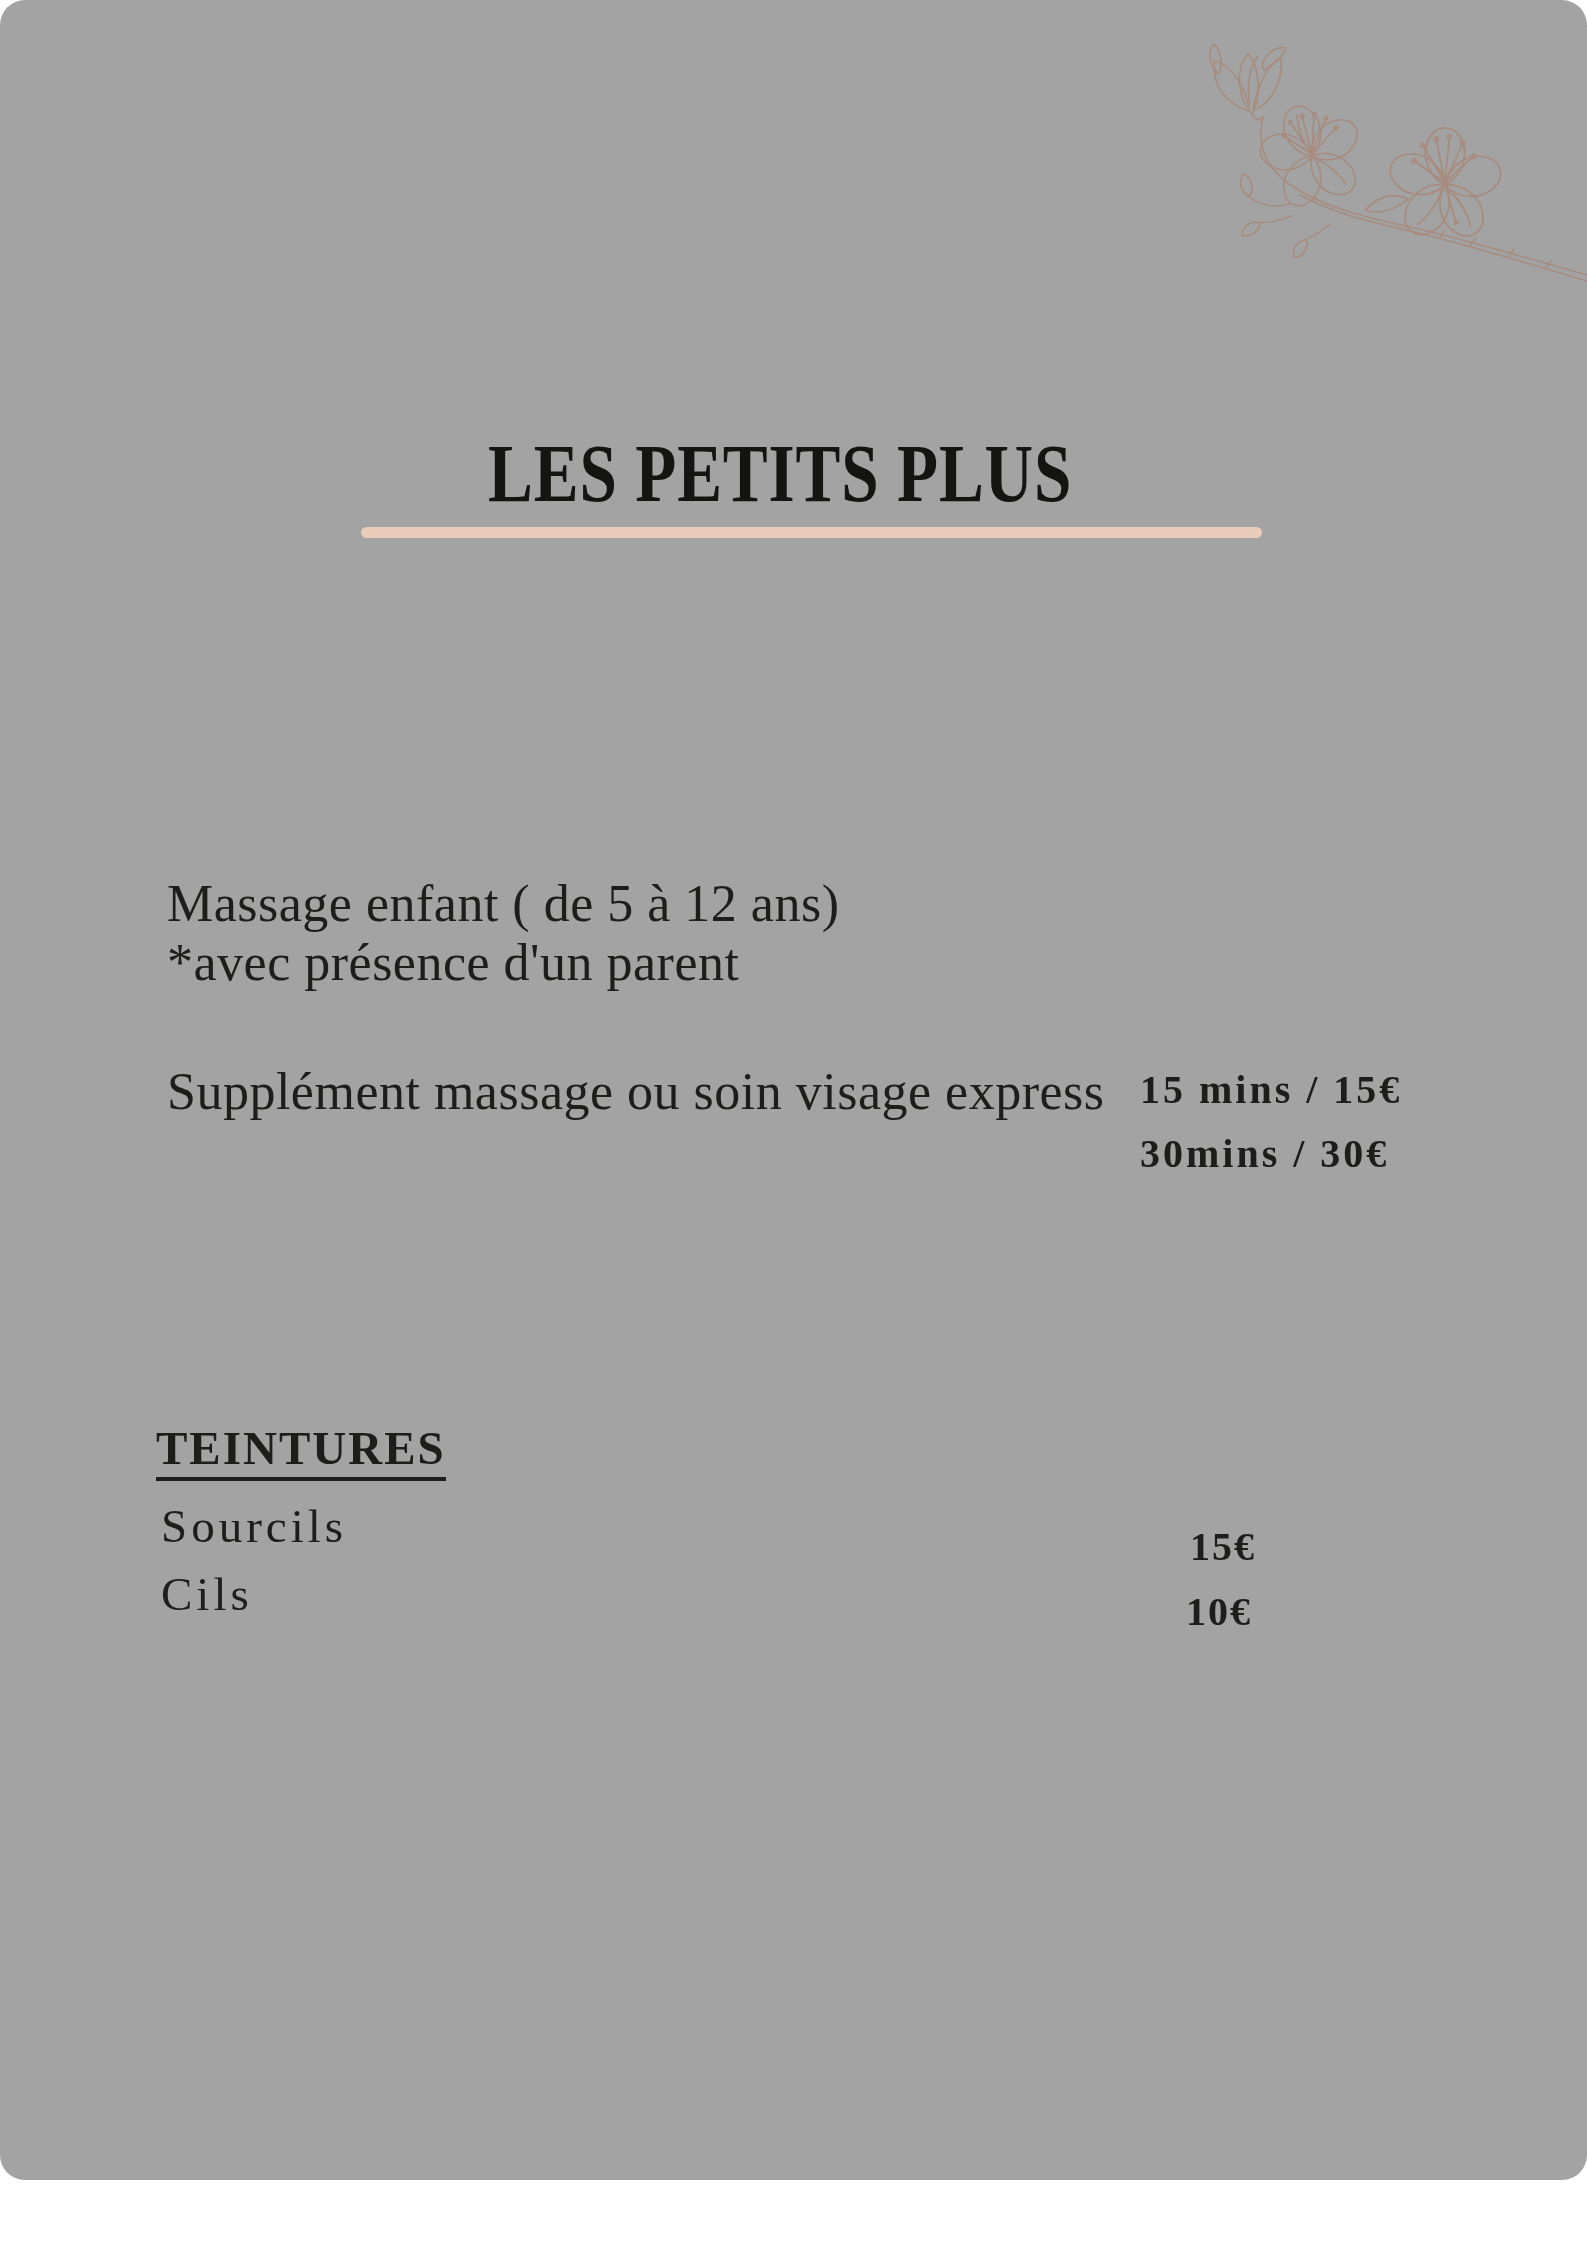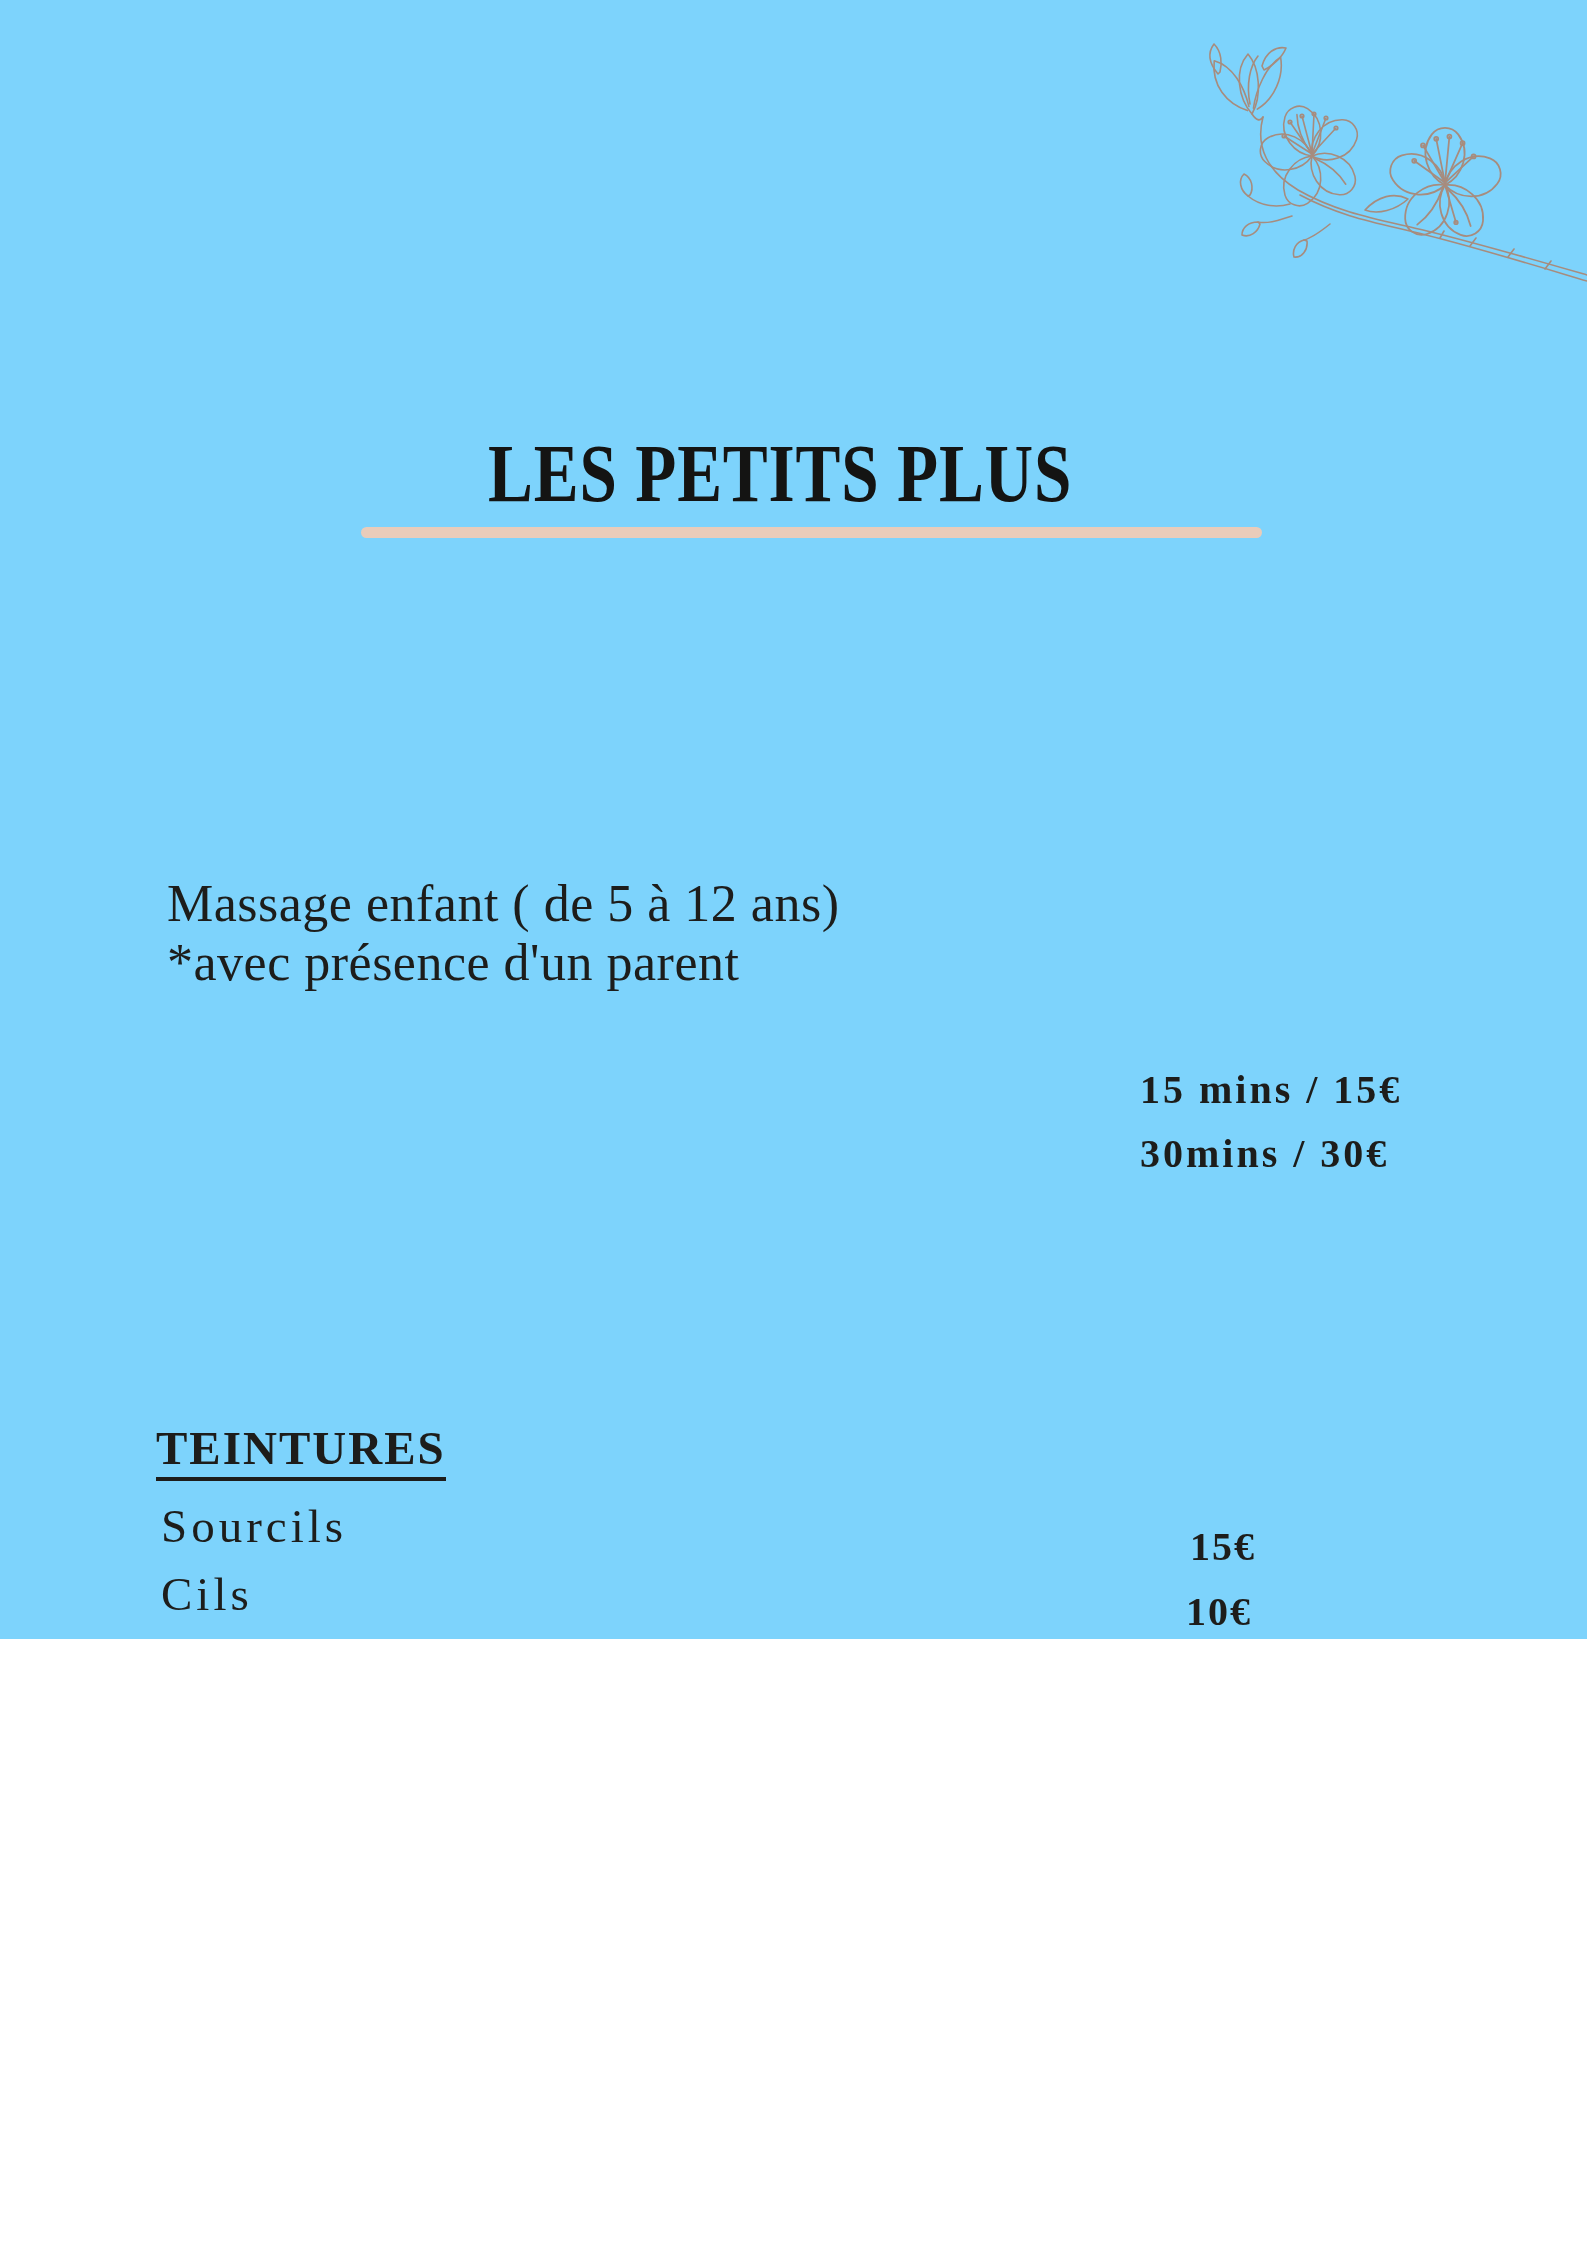--- a/index.html
+++ b/index.html
@@ -1,24 +1,25 @@
 <!DOCTYPE html>
 <html><head>
 <meta charset="utf-8">
 <style>
   * { margin: 0; padding: 0; box-sizing: border-box; }
   html, body { background: #ffffff; }
   .page {
     position: relative;
     width: 1587px;
-    height: 1639px;
-    background: #7dd3fc;
+    height: 2180px;
+    background: #a3a3a3;
     overflow: hidden;
     font-family: "Liberation Serif", "DejaVu Serif", serif;
     color: #1d1d1b;
+    border-radius: 25px;
   }
 
   
   .flower {
     position: absolute;
     left: 1140px;
     top: 22px;
     width: 447px;
     height: 270px;
   }
@@ -208,20 +209,23 @@
   </svg>
 
   <h1 class="title"><span class="title-inner">LES PETITS PLUS</span></h1>
   <div class="divider"></div>
 
   <div class="item-label item1">
     <div>Massage enfant ( de 5 à 12 ans)</div>
     <div class="note">*avec présence d'un parent</div>
   </div>
 
+  <div class="item-label item2">
+    <div>Supplément massage ou soin visage express</div>
+  </div>
   <div class="item-prices prices2">
     <div>15 mins / 15€</div>
     <div>30mins / 30€</div>
   </div>
 
   <div class="section-heading"><span class="heading-inner">TEINTURES</span></div>
 
   <div class="row-label r1">Sourcils</div>
   <div class="row-price p1">15€</div>
 

